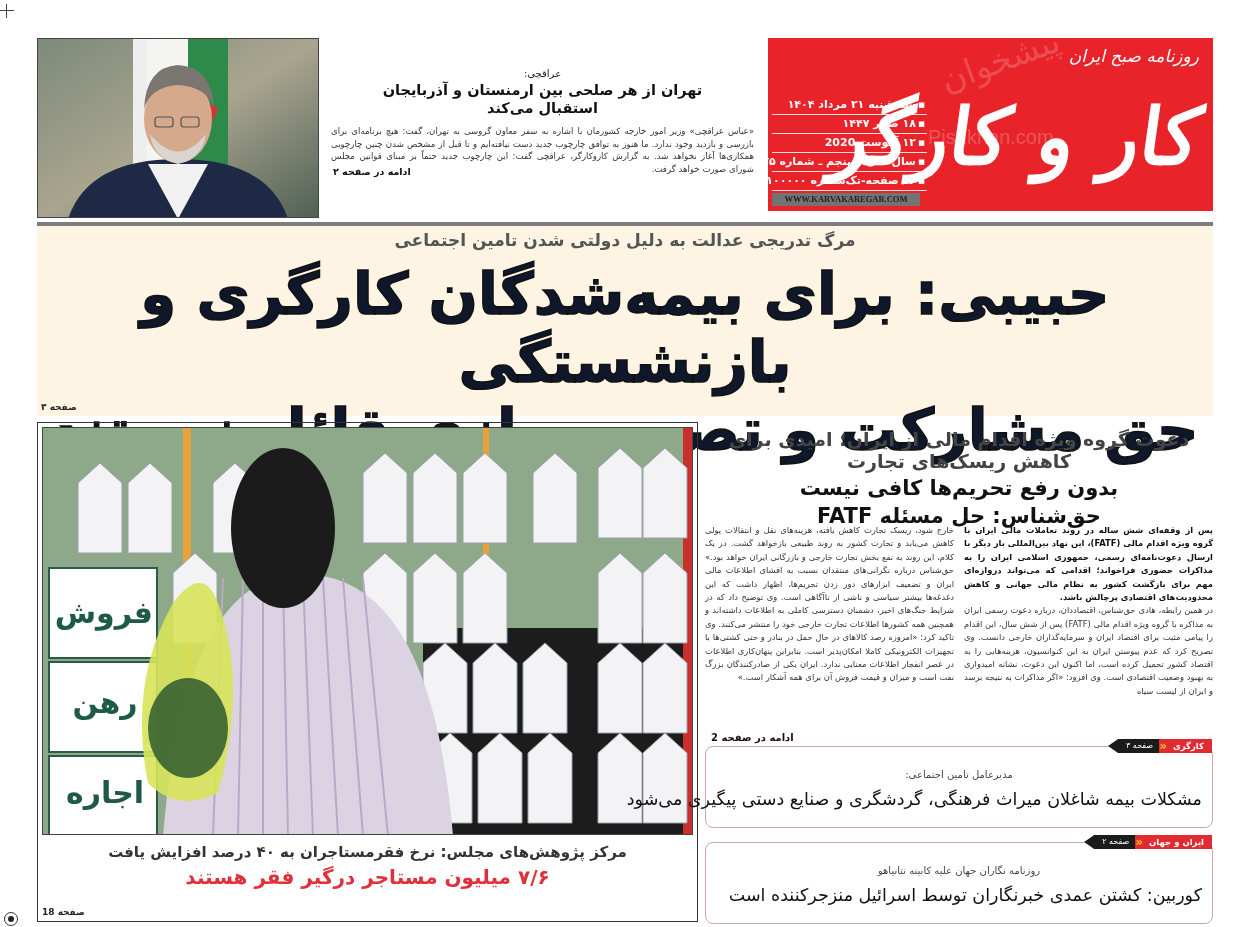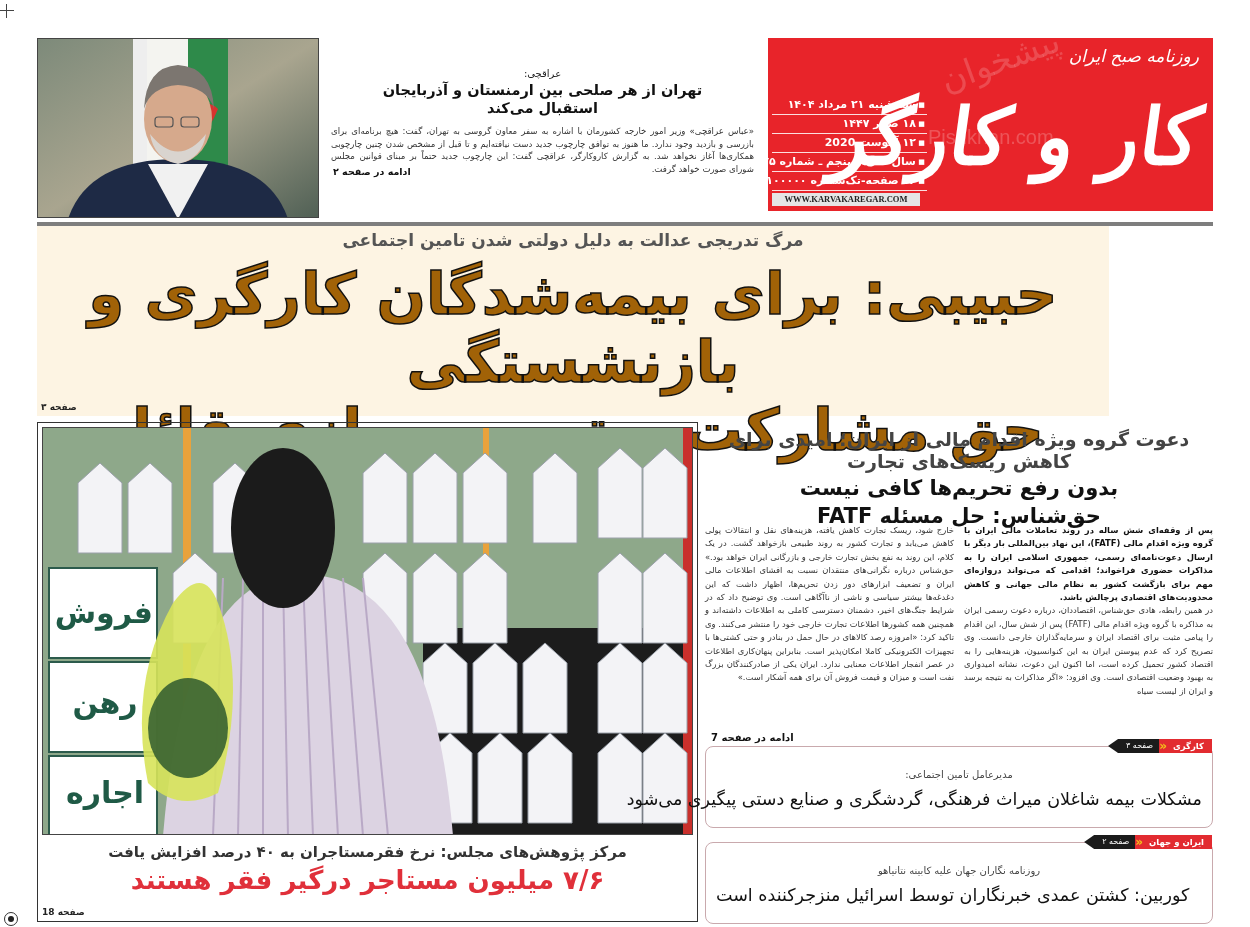--- a/index.html
+++ b/index.html
@@ -16,62 +16,62 @@
 
   
   .masthead { left: 768px; top: 38px; width: 445px; height: 173px; background: #e8242a; overflow: hidden; }
   .masthead .logo { position: absolute; right: 12px; top: 60px; font-family: "DejaVu Serif", serif; font-weight: bold; font-size: 78px; color: #fff; direction: rtl; letter-spacing: -2px; line-height: 1; transform: skewX(-8deg); }
   .masthead .tagline { position: absolute; right: 14px; top: 8px; font-family: "DejaVu Serif", serif; font-style: italic; font-size: 17px; color: #fff; direction: rtl; }
   .masthead .watermark { position: absolute; left: 170px; top: 2px; font-size: 34px; color: rgba(255,255,255,0.18); direction: rtl; transform: rotate(-20deg); font-family: "DejaVu Serif", serif; }
   .masthead .watermark2 { position: absolute; left: 160px; top: 88px; font-size: 20px; color: rgba(255,255,255,0.22); font-family: Liberation Sans, sans-serif; }
   .masthead .info { position: absolute; left: 4px; top: 58px; width: 155px; direction: rtl; }
   .masthead .info .row { font-size: 11px; font-weight: bold; color: #fff; border-bottom: 1px solid rgba(255,255,255,0.85); padding: 2px 2px 2px 0; line-height: 14px; white-space: nowrap; }
   .masthead .info .row::before { content: "■ "; font-size: 7px; vertical-align: middle; }
-  .masthead .url { position: absolute; left: 4px; top: 155px; width: 148px; height: 13px; background: #e5e5e5; color: #222; font-family: "Liberation Serif", serif; font-size: 8.5px; font-weight: bold; text-align: center; line-height: 13px; }
+  .masthead .url { position: absolute; left: 4px; top: 155px; width: 148px; height: 13px; background: #737373; color: #222; font-family: "Liberation Serif", serif; font-size: 8.5px; font-weight: bold; text-align: center; line-height: 13px; }
 
   
   .top-photo { left: 37px; top: 38px; width: 282px; height: 180px; overflow: hidden; border: 1px solid #444; }
   .top-story { left: 325px; top: 68px; width: 435px; direction: rtl; text-align: center; }
   .top-story .kicker { font-size: 10px; color: #222; margin-bottom: 2px; }
   .top-story .headline { font-size: 14.5px; font-weight: bold; line-height: 18px; color: #111; }
   .top-story .body { font-size: 8.6px; color: #333; line-height: 12.5px; text-align: justify; margin-top: 8px; padding: 0 6px; }
   .top-story .cont { position: absolute; left: 8px; bottom: -2px; font-size: 9.5px; font-weight: bold; color: #111; }
 
   .rule { left: 37px; top: 222px; width: 1176px; height: 4px; background: #7e7e7e; }
 
   
-  .banner { left: 37px; top: 226px; width: 1072px; height: 190px; background: #fdf4e3; direction: rtl; text-align: center; }
+  .banner { left: 37px; top: 226px; width: 1176px; height: 190px; background: #fdf4e3; direction: rtl; text-align: center; }
   .banner .kicker { position: absolute; left: 0; right: 0; top: 4px; font-size: 17px; font-weight: bold; color: #555; }
-  .banner .headline { position: absolute; left: 0; right: 0; top: 34px; font-family: "DejaVu Sans", sans-serif; font-weight: 900; font-size: 58px; line-height: 68px; color: #a16207; letter-spacing: -1px; -webkit-text-stroke: 1.5px #111; }
+  .banner .headline { position: absolute; left: 0; right: 0; top: 34px; font-family: "DejaVu Sans", sans-serif; font-weight: 900; font-size: 58px; line-height: 68px; color: #0f172a; letter-spacing: -1px; -webkit-text-stroke: 1.5px #111; }
   .banner .page { position: absolute; left: 4px; bottom: 4px; font-size: 9px; font-weight: bold; color: #222; }
 
   
   .photo-box { left: 37px; top: 422px; width: 661px; height: 500px; border: 1px solid #333; }
   .photo { position: absolute; left: 4px; top: 4px; width: 651px; height: 408px; overflow: hidden; background: #fde047; border: 1px solid #444; }
   .photo-box .kicker { position: absolute; left: 0; right: 0; top: 420px; text-align: center; direction: rtl; font-size: 15px; font-weight: bold; color: #333; }
-  .photo-box .headline { position: absolute; left: 0; right: 0; top: 442px; text-align: center; direction: rtl; font-size: 26px; font-weight: bold; color: #e0303a; }
+  .photo-box .headline { position: absolute; left: 0; right: 0; top: 442px; text-align: center; direction: rtl; font-size: 20px; font-weight: bold; color: #e0303a; }
   .photo-box .page { position: absolute; left: 4px; bottom: 4px; font-size: 9px; font-weight: bold; color: #222; direction: rtl; }
 
   
   .fatf { left: 705px; top: 428px; width: 508px; direction: rtl; }
   .fatf .kicker { text-align: center; font-size: 19px; font-weight: bold; color: #444; }
   .fatf .headline { text-align: center; font-size: 21px; font-weight: bold; line-height: 28px; color: #111; margin-top: 2px; }
   .fatf .cols { position: absolute; top: 96px; left: 0; width: 508px; display: flex; direction: rtl; gap: 10px; }
   .fatf .col { width: 249px; font-size: 8.4px; line-height: 13.4px; color: #333; text-align: justify; }
   .fatf .col .lead { font-weight: bold; color: #111; }
   .fatf .cont { position: absolute; left: 6px; top: 304px; font-size: 10px; font-weight: bold; color: #111; }
 
   
   .teaser { left: 705px; width: 508px; height: 82px; border: 1px solid #c9a9ad; border-radius: 8px; direction: rtl; }
   .teaser .tag { position: absolute; right: 0; top: -8px; height: 14px; display: flex; direction: rtl; align-items: center; }
   .teaser .tag .sect { background: #e22b30; color: #fff; font-size: 8.5px; font-weight: bold; padding: 0 8px 4px 20px; height: 14px; line-height: 14px; }
   .teaser .tag .chev { color: #f2c019; font-size: 12px; font-weight: bold; margin: 0 -14px 0 0; position: relative; z-index: 2; line-height: 14px; }
   .teaser .tag .pg { background: #1b1b1b; color: #fff; font-size: 8px; padding: 0 6px 0 18px; height: 14px; line-height: 14px; clip-path: polygon(0 50%, 10px 0, 100% 0, 100% 100%, 10px 100%); }
   .teaser .kicker { position: absolute; left: 0; right: 0; top: 22px; text-align: center; font-size: 10px; color: #444; }
-  .teaser .headline { position: absolute; right: 10px; left: 10px; top: 42px; text-align: left; font-size: 17.5px; color: #111; white-space: nowrap; }
+  .teaser .headline { position: absolute; right: 10px; left: 10px; top: 42px; text-align: right; font-size: 17.5px; color: #111; white-space: nowrap; }
   .teaser1 { top: 746px; }
   .teaser2 { top: 842px; }
 </style>
 </head>
 <body>
 
 <div class="cropmark"></div>
 <div class="regmark"></div>
 
 <div class="abs masthead">
@@ -206,21 +206,21 @@
   </div>
   <div class="cols">
     <div class="col">
       <div class="lead">پس از وقفه‌ای شش ساله در روند تعاملات مالی ایران با گروه ویژه اقدام مالی (FATF)، این نهاد بین‌المللی بار دیگر با ارسال دعوت‌نامه‌ای رسمی، جمهوری اسلامی ایران را به مذاکرات حضوری فراخواند؛ اقدامی که می‌تواند دروازه‌ای مهم برای بازگشت کشور به نظام مالی جهانی و کاهش محدودیت‌های اقتصادی پرچالش باشد.</div>
       <div>در همین رابطه، هادی حق‌شناس، اقتصاددان، درباره دعوت رسمی ایران به مذاکره با گروه ویژه اقدام مالی (FATF) پس از شش سال، این اقدام را پیامی مثبت برای اقتصاد ایران و سرمایه‌گذاران خارجی دانست. وی تصریح کرد که عدم پیوستن ایران به این کنوانسیون، هزینه‌هایی را به اقتصاد کشور تحمیل کرده است، اما اکنون این دعوت، نشانه امیدواری به بهبود وضعیت اقتصادی است. وی افزود: «اگر مذاکرات به نتیجه برسد و ایران از لیست سیاه</div>
     </div>
     <div class="col">
       <div>خارج شود، ریسک تجارت کاهش یافته، هزینه‌های نقل و انتقالات پولی کاهش می‌یابد و تجارت کشور به روند طبیعی بازخواهد گشت. در یک کلام، این روند به نفع بخش تجارت خارجی و بازرگانی ایران خواهد بود.» حق‌شناس درباره نگرانی‌های منتقدان نسبت به افشای اطلاعات مالی ایران و تضعیف ابزارهای دور زدن تحریم‌ها، اظهار داشت که این دغدغه‌ها بیشتر سیاسی و ناشی از ناآگاهی است. وی توضیح داد که در شرایط جنگ‌های اخیر، دشمنان دسترسی کاملی به اطلاعات داشته‌اند و همچنین همه کشورها اطلاعات تجارت خارجی خود را منتشر می‌کنند. وی تاکید کرد: «امروزه رصد کالاهای در حال حمل در بنادر و حتی کشتی‌ها با تجهیزات الکترونیکی کاملا امکان‌پذیر است. بنابراین پنهان‌کاری اطلاعات در عصر انفجار اطلاعات معنایی ندارد. ایران یکی از صادرکنندگان بزرگ نفت است و میزان و قیمت فروش آن برای همه آشکار است.»</div>
     </div>
   </div>
-  <div class="cont">ادامه در صفحه 7</div>
+  <div class="cont">ادامه در صفحه 2</div>
 </div>
 
 <div class="abs teaser teaser1">
   <div class="tag">
     <span class="sect">کارگری</span>
     <span class="chev">«</span>
     <span class="pg">صفحه ۳</span>
   </div>
   <div class="kicker">مدیرعامل تامین اجتماعی:</div>
   <div class="headline">مشکلات بیمه شاغلان میراث فرهنگی، گردشگری و صنایع دستی پیگیری می‌شود</div>

